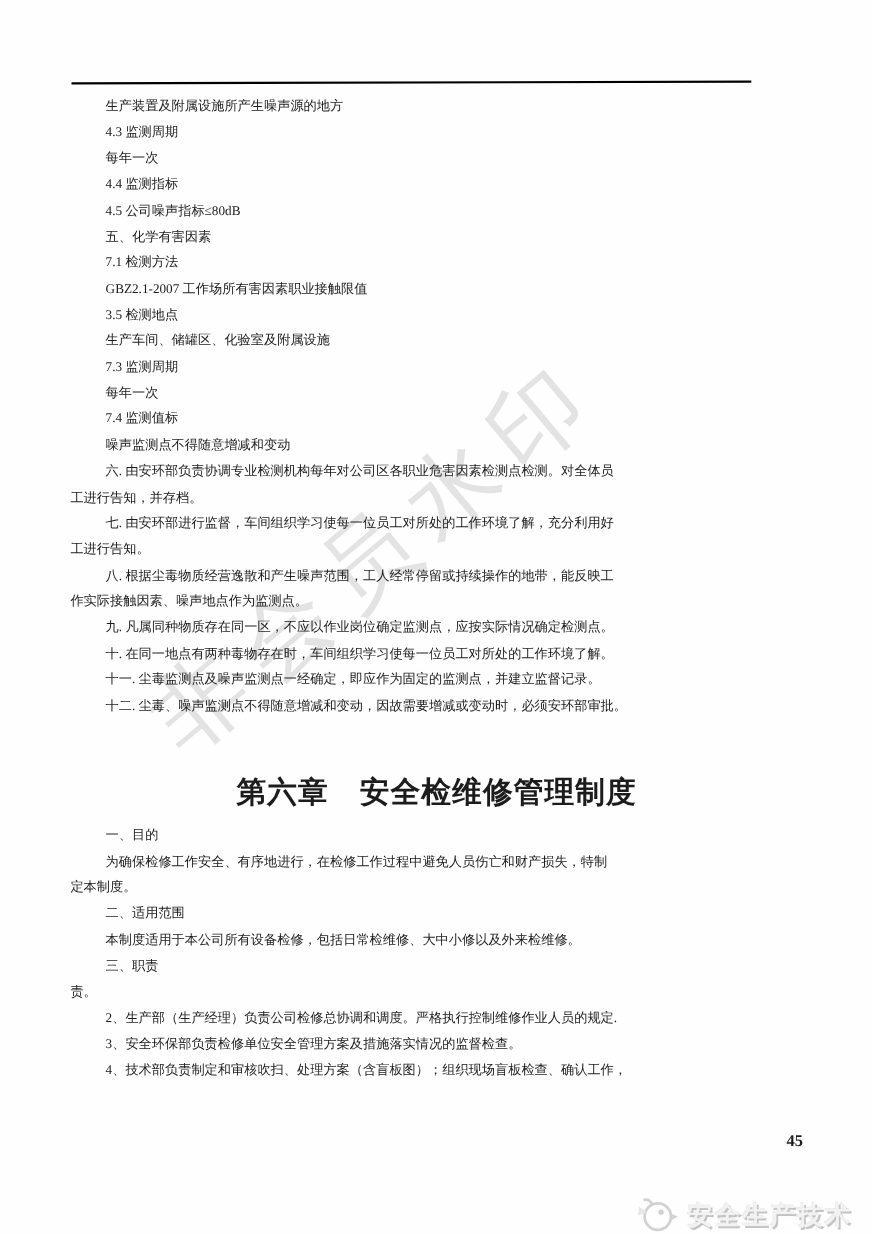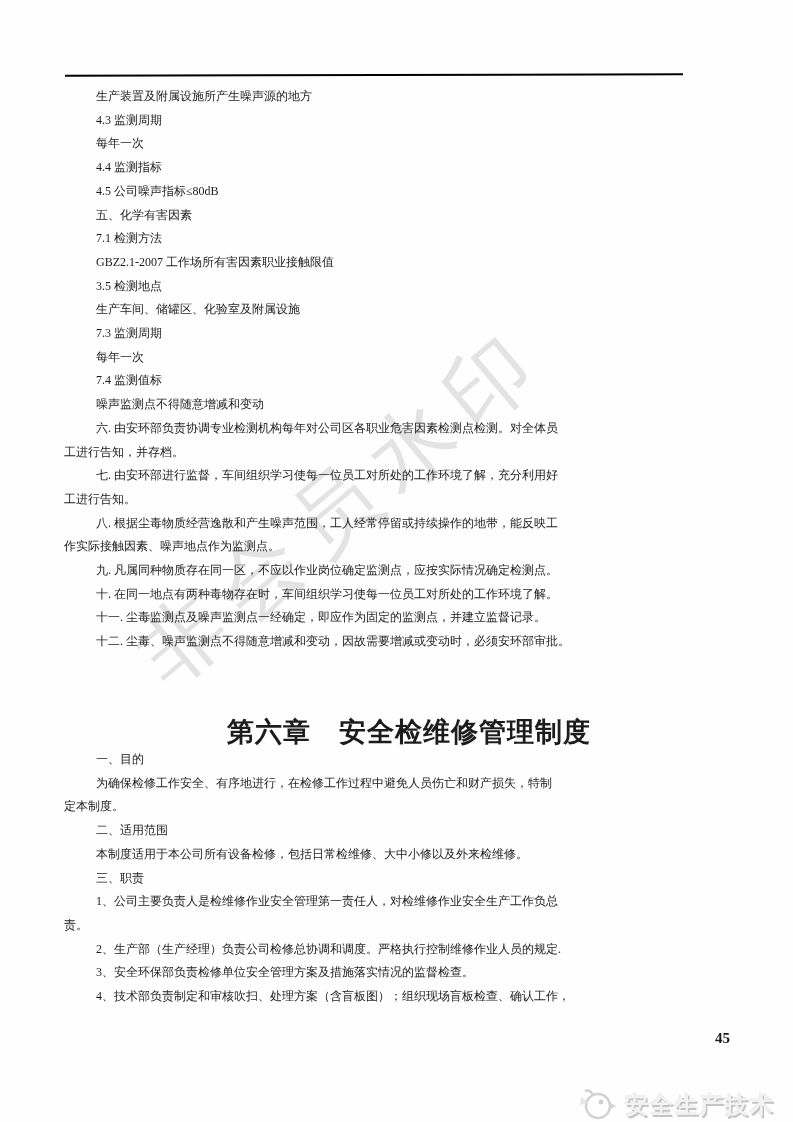--- a/index.html
+++ b/index.html
@@ -27,21 +27,21 @@
     position:absolute;left:64px;width:672px;z-index:1;
   }
   #body-lines{top:85px;}
   #chapter-lines{top:748px;}
   .line{
     font-size:12px;line-height:23.7px;white-space:nowrap;
   }
   .line.indent{padding-left:32px;}
   .chapter-title{
     position:absolute;left:64px;top:702px;width:666px;
-    margin:12px;text-align:center;
+    margin:0;text-align:center;
     font-size:27px;font-weight:bold;letter-spacing:1px;
     z-index:1;
   }
   .page-number{
     position:absolute;left:64px;top:1030px;width:666px;
     text-align:right;font-size:15px;font-weight:bold;z-index:1;
   }
   .footer-logo{
     position:absolute;right:18px;top:1083px;
     display:flex;align-items:center;gap:8px;z-index:1;text-align:right;
@@ -91,21 +91,20 @@
 
   <h1 class="chapter-title">第六章　安全检维修管理制度</h1>
 
   <div class="text-block" id="chapter-lines">
       <div class="line indent">一、目的</div>
       <div class="line indent">为确保检修工作安全、有序地进行，在检修工作过程中避免人员伤亡和财产损失，特制</div>
       <div class="line">定本制度。</div>
       <div class="line indent">二、适用范围</div>
       <div class="line indent">本制度适用于本公司所有设备检修，包括日常检维修、大中小修以及外来检维修。</div>
       <div class="line indent">三、职责</div>
-      <div class="line indent">1、公司主要负责人是检维修作业安全管理第一责任人，对检维修作业安全生产工作负总</div>
       <div class="line">责。</div>
       <div class="line indent">2、生产部（生产经理）负责公司检修总协调和调度。严格执行控制维修作业人员的规定.</div>
       <div class="line indent">3、安全环保部负责检修单位安全管理方案及措施落实情况的监督检查。</div>
       <div class="line indent">4、技术部负责制定和审核吹扫、处理方案（含盲板图）；组织现场盲板检查、确认工作，</div>
     </div>
 
   <div class="page-number">45</div>
 
   <div class="footer-logo">
     <span>

